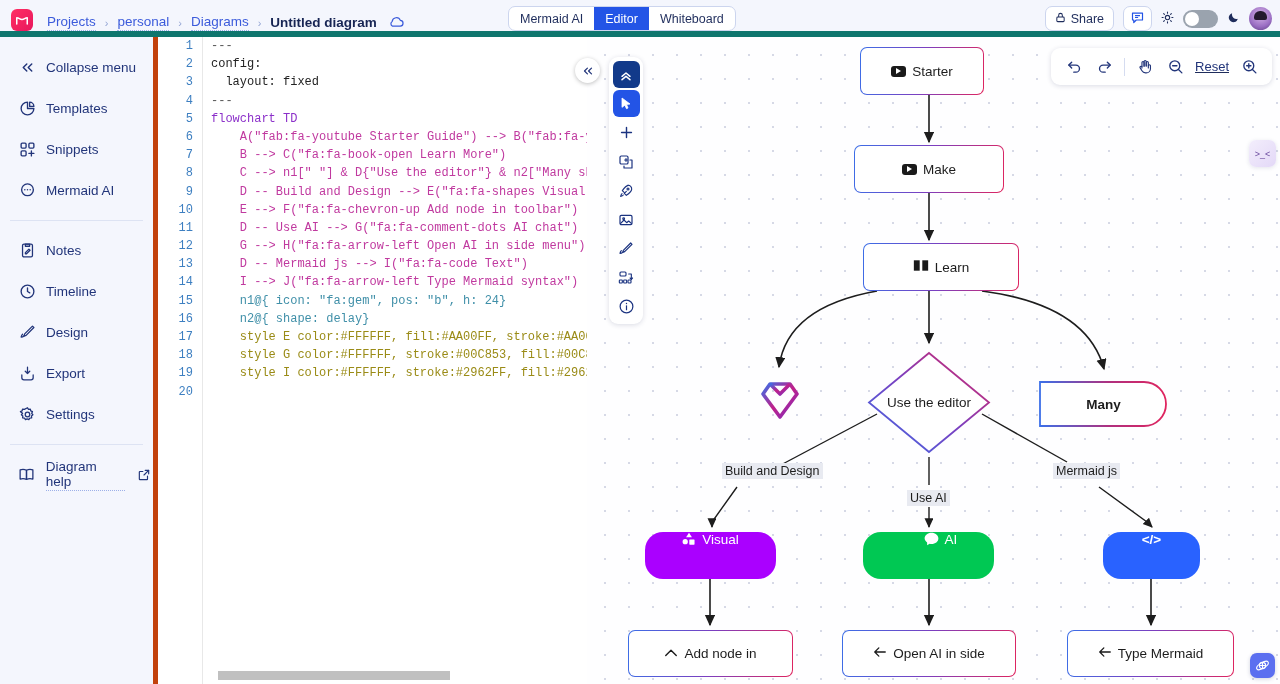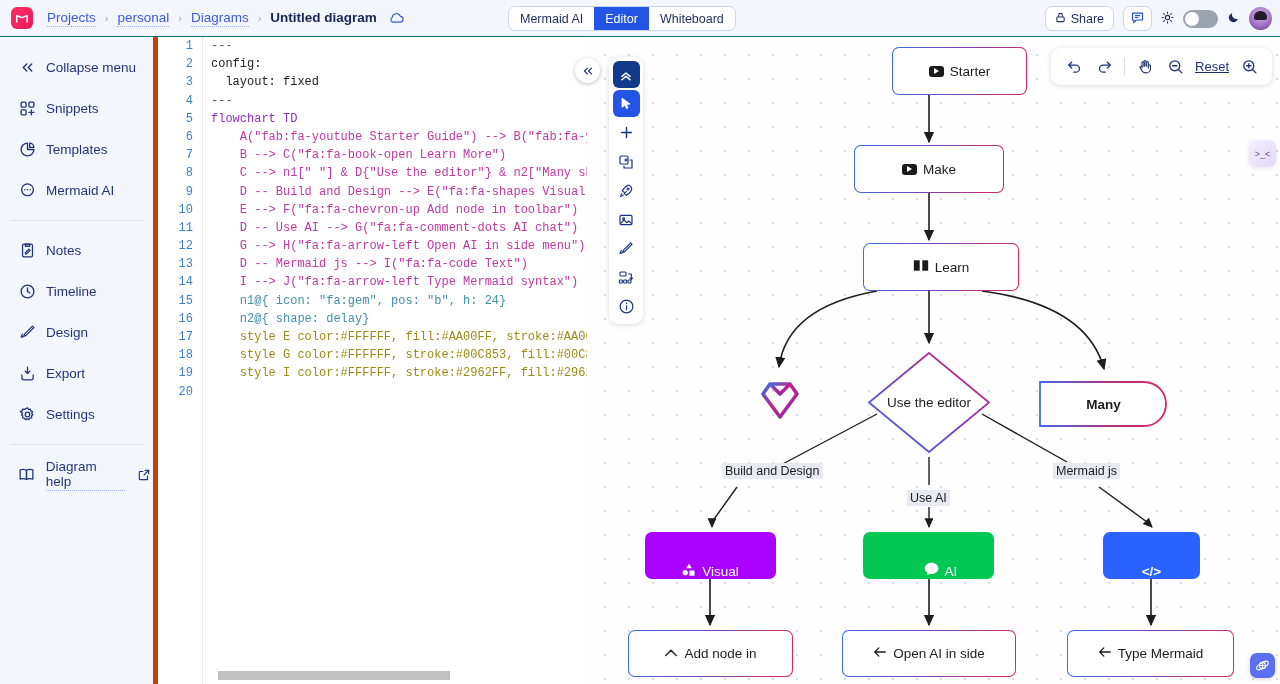--- a/index.html
+++ b/index.html
@@ -7,22 +7,22 @@
   body {
     font-family: "Liberation Sans", sans-serif;
     background:#ffffff;
     color:#1f2d5c;
     -webkit-font-smoothing:antialiased;
   }
   
   #header {
     position:absolute; left:0; top:0; width:1280px; height:37px;
     background:#f4f6fd;
-    display:flex; align-items:center;
-    border-bottom:1px solid #0f766e;
+    display:flex; align-items:flex-end;
+    border-bottom:6px solid #0f766e;
   }
   #logo {
     width:22px; height:22px; border-radius:6px; margin-left:11px;
     background:linear-gradient(135deg,#ff2e63,#e8175d);
     display:flex; align-items:center; justify-content:center;
     color:#fff; font-size:13px; font-weight:bold; line-height:1;
   }
   #breadcrumb { display:flex; align-items:center; margin-left:14px; gap:9px; }
   #breadcrumb .crumb {
     font-size:13.5px; color:#3b5bdb; cursor:pointer;
@@ -175,22 +175,22 @@
   }
   .nlabel { display:flex; align-items:center; gap:6px; }
   .yt-icon { width:15px; height:11px; background:#1a1a1a; border-radius:3px;
     display:flex; align-items:center; justify-content:center; }
   .yt-icon:after { content:""; border-left:5px solid #fff;
     border-top:3.5px solid transparent; border-bottom:3.5px solid transparent; }
   .edge-label {
     position:absolute; font-size:12.5px; color:#1d1d1d; background:#e8eaf1;
     padding:1px 3px; white-space:nowrap;
   }
-  .solid-node { position:absolute; border-radius:7px; display:flex;
-    align-items:flex-end; justify-content:center; color:#fff; font-size:13.5px;
+  .solid-node { position:absolute; border-radius:18px; display:flex;
+    align-items:flex-start; justify-content:center; color:#fff; font-size:13.5px;
     gap:6px; }
 </style>
 </head>
 <body>
 
 <div id="header">
   <div id="logo">
     <svg width="14" height="14" viewBox="0 0 24 24" fill="none" stroke="#fff" stroke-width="2.6" stroke-linecap="round" stroke-linejoin="round">
         <path d="M3 19V8c4 0 5 3 9 3s5-3 9-3v11"></path>
       </svg>
@@ -259,38 +259,38 @@
     <span class="side-icon">
       <svg width="17" height="17" viewBox="0 0 24 24" fill="none" stroke="#22357a" stroke-width="2" stroke-linecap="round" stroke-linejoin="round">
           <path d="M11 17l-5-5 5-5M18 17l-5-5 5-5"></path>
         </svg>
     </span>
     <span class="lbl">Collapse menu</span>
   </div>
 
   <div class="side-item">
     <span class="side-icon">
+      <svg width="17" height="17" viewBox="0 0 24 24" fill="none" stroke="#22357a" stroke-width="1.9" stroke-linecap="round" stroke-linejoin="round">
+          <path d="M12 3a9 9 0 1 0 9 9h-9z"></path>
+          <path d="M15 3a6 6 0 0 1 6 6h-6z"></path>
+        </svg>
+    </span>
+    <span class="lbl">Templates</span>
+  </div>
+
+  <div class="side-item">
+    <span class="side-icon">
       <svg width="17" height="17" viewBox="0 0 24 24" fill="none" stroke="#22357a" stroke-width="1.9" stroke-linecap="round">
           <rect x="3" y="3" width="7" height="7" rx="1.5"></rect>
           <rect x="14" y="3" width="7" height="7" rx="1.5"></rect>
           <rect x="3" y="14" width="7" height="7" rx="1.5"></rect>
           <path d="M17.5 14v7M14 17.5h7"></path>
         </svg>
     </span>
     <span class="lbl">Snippets</span>
-  </div>
-
-  <div class="side-item">
-    <span class="side-icon">
-      <svg width="17" height="17" viewBox="0 0 24 24" fill="none" stroke="#22357a" stroke-width="1.9" stroke-linecap="round" stroke-linejoin="round">
-          <path d="M12 3a9 9 0 1 0 9 9h-9z"></path>
-          <path d="M15 3a6 6 0 0 1 6 6h-6z"></path>
-        </svg>
-    </span>
-    <span class="lbl">Templates</span>
   </div>
 
   <div class="side-item">
     <span class="side-icon">
       <svg width="17" height="17" viewBox="0 0 24 24" fill="none" stroke="#22357a" stroke-width="1.9" stroke-linecap="round">
           <circle cx="12" cy="11" r="8.3"></circle>
           <circle cx="8.2" cy="11" r="1.05" fill="#22357a" stroke="none"></circle>
           <circle cx="12" cy="11" r="1.05" fill="#22357a" stroke="none"></circle>
           <circle cx="15.8" cy="11" r="1.05" fill="#22357a" stroke="none"></circle>
         </svg>
@@ -565,21 +565,21 @@
     <path d="M395,377 L480,425" stroke="#1d1d1d" stroke-width="1.4" fill="none"></path>
     <path d="M512,450 L560,485 L565,490" stroke="#1d1d1d" stroke-width="1.4" fill="none" marker-end="url(#arw)"></path>
 
     <path d="M123,542 L123,588" stroke="#1d1d1d" stroke-width="1.6" fill="none" marker-end="url(#arw)"></path>
 
     <path d="M342,542 L342,588" stroke="#1d1d1d" stroke-width="1.6" fill="none" marker-end="url(#arw)"></path>
 
     <path d="M564,542 L564,588" stroke="#1d1d1d" stroke-width="1.6" fill="none" marker-end="url(#arw)"></path>
   </svg>
 
-  <div class="node grad-box" style="left:273px;top:10px;width:135px;height:48px;margin-left:32px;">
+  <div class="node grad-box" style="left:273px;top:10px;width:124px;height:48px;">
     <span class="nlabel">
       <span class="yt-icon"></span>
       <span>Starter</span>
     </span>
   </div>
 
   <div class="node grad-box" style="left:267px;top:108px;width:150px;height:48px;">
     <span class="nlabel">
       <span class="yt-icon"></span>
       <span>Make</span>

